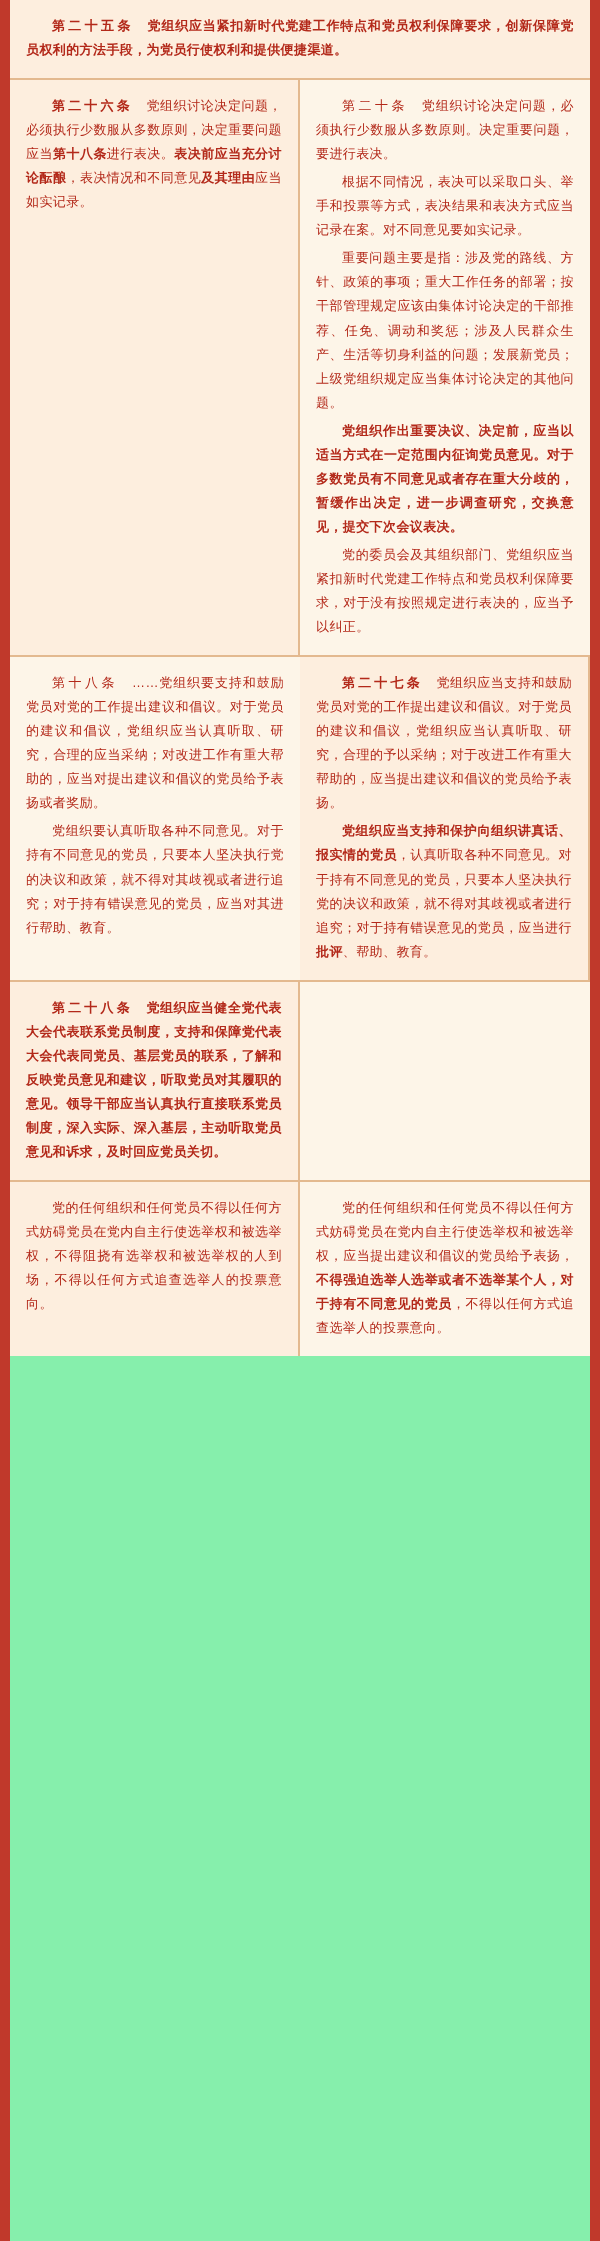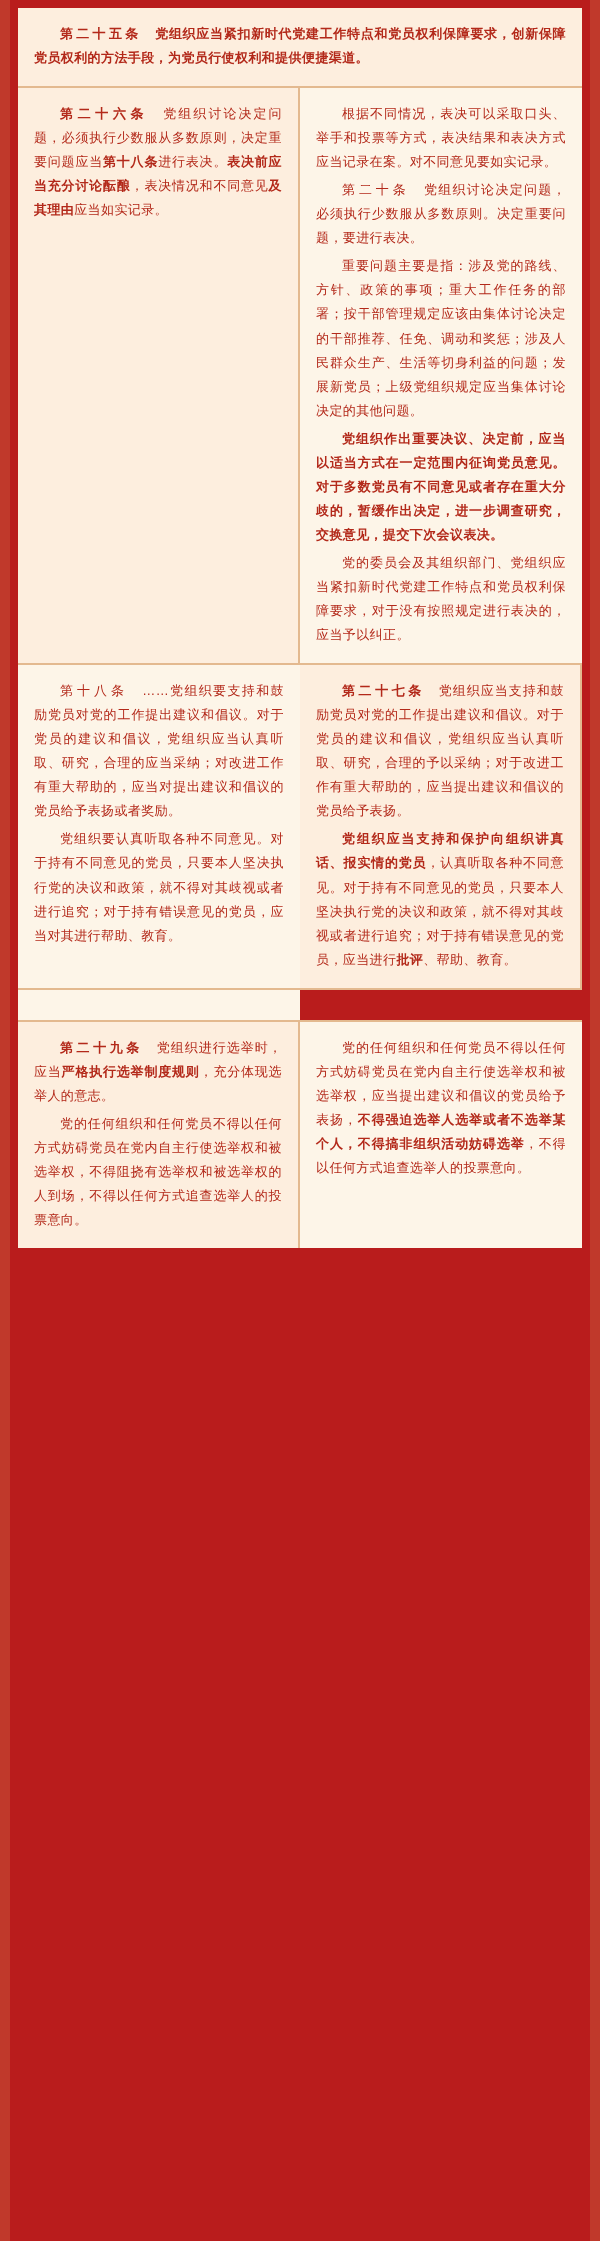--- a/index.html
+++ b/index.html
@@ -8,25 +8,25 @@
     background: #fdf6ec;
   }
   body {
     width: 600px;
     font-family: "Liberation Sans", sans-serif;
     color: #b3291a;
   }
   .page {
     width: 600px;
     min-height: 2241px;
-    background: #b91c1c;
+    background: #86efac;
     box-sizing: border-box;
     border-left: 10px solid #c0392b;
     border-right: 10px solid #c0392b;
-    padding: 8px;
+    padding: 0;
     position: relative;
   }
   .rows {
     display: block;
   }
   .row {
     display: flex;
     flex-direction: row;
     align-items: stretch;
     border-bottom: 2px solid #e3b98f;
@@ -69,43 +69,45 @@
       <div class="row single">
         <div class="cell left">
           <p><span class="b sp">第二十五条</span><span class="b">　党组织应当紧扣新时代党建工作特点和党员权利保障要求，创新保障党员权利的方法手段，为党员行使权利和提供便捷渠道。</span></p>
         </div>
       </div>
       <div class="row">
         <div class="cell left">
           <p><span class="b sp">第二十六条</span><span>　党组织讨论决定问题，必须执行少数服从多数原则，决定重要问题应当</span><span class="b">第十八条</span><span>进行表决。</span><span class="b">表决前应当充分讨论酝酿</span><span>，表决情况和不同意见</span><span class="b">及其理由</span><span>应当如实记录。</span></p>
         </div>
         <div class="cell right">
+          <p><span class="sp">第二十条</span><span>　党组织讨论决定问题，必须执行少数服从多数原则。决定重要问题，要进行表决。</span></p>
           <p><span>根据不同情况，表决可以采取口头、举手和投票等方式，表决结果和表决方式应当记录在案。对不同意见要如实记录。</span></p>
-          <p><span class="sp">第二十条</span><span>　党组织讨论决定问题，必须执行少数服从多数原则。决定重要问题，要进行表决。</span></p>
           <p><span>重要问题主要是指：涉及党的路线、方针、政策的事项；重大工作任务的部署；按干部管理规定应该由集体讨论决定的干部推荐、任免、调动和奖惩；涉及人民群众生产、生活等切身利益的问题；发展新党员；上级党组织规定应当集体讨论决定的其他问题。</span></p>
           <p><span class="b">党组织作出重要决议、决定前，应当以适当方式在一定范围内征询党员意见。对于多数党员有不同意见或者存在重大分歧的，暂缓作出决定，进一步调查研究，交换意见，提交下次会议表决。</span></p>
           <p><span>党的委员会及其组织部门、党组织应当紧扣新时代党建工作特点和党员权利保障要求，对于没有按照规定进行表决的，应当予以纠正。</span></p>
         </div>
       </div>
       <div class="row">
         <div class="cell right">
           <p><span class="sp">第十八条</span><span>　……党组织要支持和鼓励党员对党的工作提出建议和倡议。对于党员的建议和倡议，党组织应当认真听取、研究，合理的应当采纳；对改进工作有重大帮助的，应当对提出建议和倡议的党员给予表扬或者奖励。</span></p>
           <p><span>党组织要认真听取各种不同意见。对于持有不同意见的党员，只要本人坚决执行党的决议和政策，就不得对其歧视或者进行追究；对于持有错误意见的党员，应当对其进行帮助、教育。</span></p>
         </div>
         <div class="cell left">
           <p><span class="b sp">第二十七条</span><span>　党组织应当支持和鼓励党员对党的工作提出建议和倡议。对于党员的建议和倡议，党组织应当认真听取、研究，合理的予以采纳；对于改进工作有重大帮助的，应当提出建议和倡议的党员给予表扬。</span></p>
           <p><span class="b">党组织</span><span class="b">应当支持和保护向组织讲真话、报实情的党员</span><span>，认真听取各种不同意见。对于持有不同意见的党员，只要本人坚决执行党的决议和政策，就不得对其歧视或者进行追究；对于持有错误意见的党员，应当进行</span><span class="b">批评</span><span>、帮助、教育。</span></p>
         </div>
       </div>
       <div class="row">
+        <div class="cell left">
+          <p><span class="b sp">第二十八条</span><span class="b">　党组织应当健全党代表大会代表联系党员制度，支持和保障党代表大会代表同党员、基层党员的联系，了解和反映党员意见和建议，听取党员对其履职的意见。领导干部应当认真执行直接联系党员制度，深入实际、深入基层，主动听取党员意见和诉求，及时回应党员关切。</span></p>
+        </div>
         <div class="cell right"></div>
       </div>
       <div class="row">
         <div class="cell left">
-          <p><span class="b sp">第二十九条</span><span>　党组织进行选举时，应当</span><span class="b">严格执行选举制度规则</span><span>，充分体现选举人的意志。</span></p>
           <p><span>党的任何组织和任何党员不得以任何方式妨碍党员在党内自主行使选举权和被选举权，不得阻挠有选举权和被选举权的人到场，不得以任何方式追查选举人的投票意向。</span></p>
         </div>
         <div class="cell right">
-          <p><span>党的任何组织和任何党员不得以任何方式妨碍党员在党内自主行使选举权和被选举权，应当提出建议和倡议的党员给予表扬，</span><span class="b">不得强迫选举人选举或者不选举某个人，不得搞非组织活动妨碍选举</span><span>，不得以任何方式追查选举人的投票意向。</span></p>
+          <p><span>党的任何组织和任何党员不得以任何方式妨碍党员在党内自主行使选举权和被选举权，应当提出建议和倡议的党员给予表扬，</span><span class="b">不得强迫选举人选举或者不选举某个人，对于持有不同意见的党员</span><span>，不得以任何方式追查选举人的投票意向。</span></p>
         </div>
       </div>
     </div>
 </div>
 
 </body></html>

